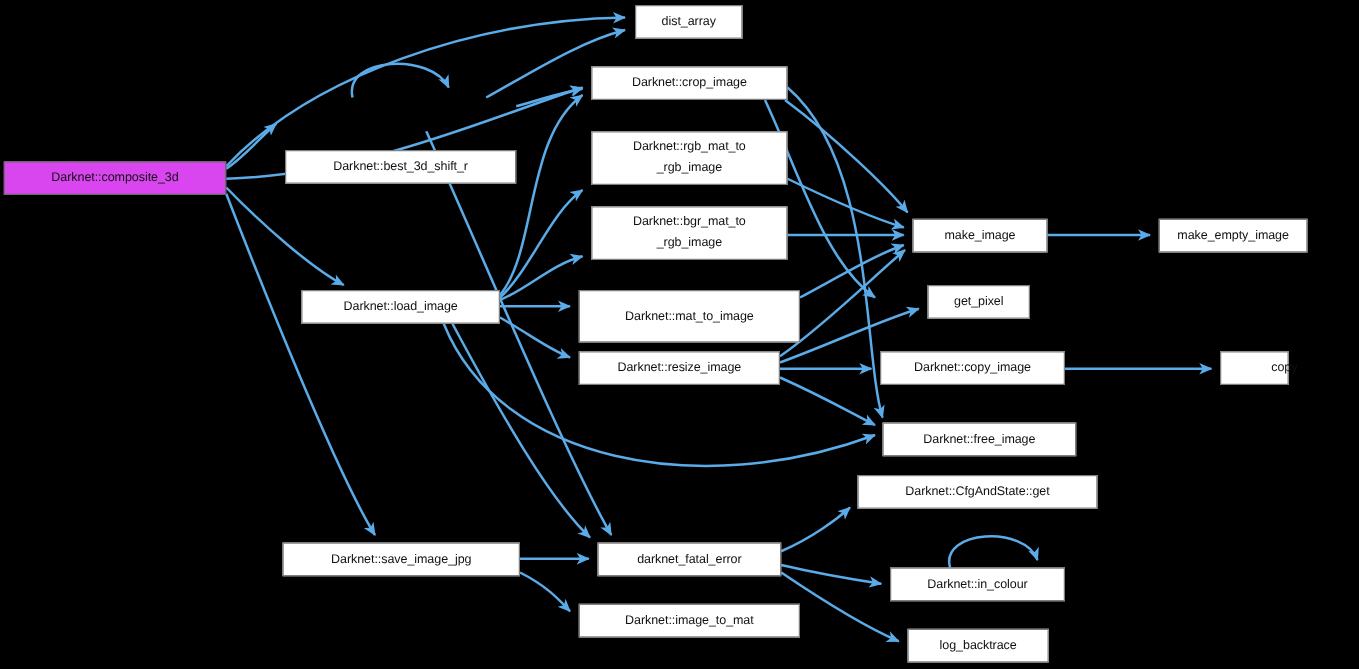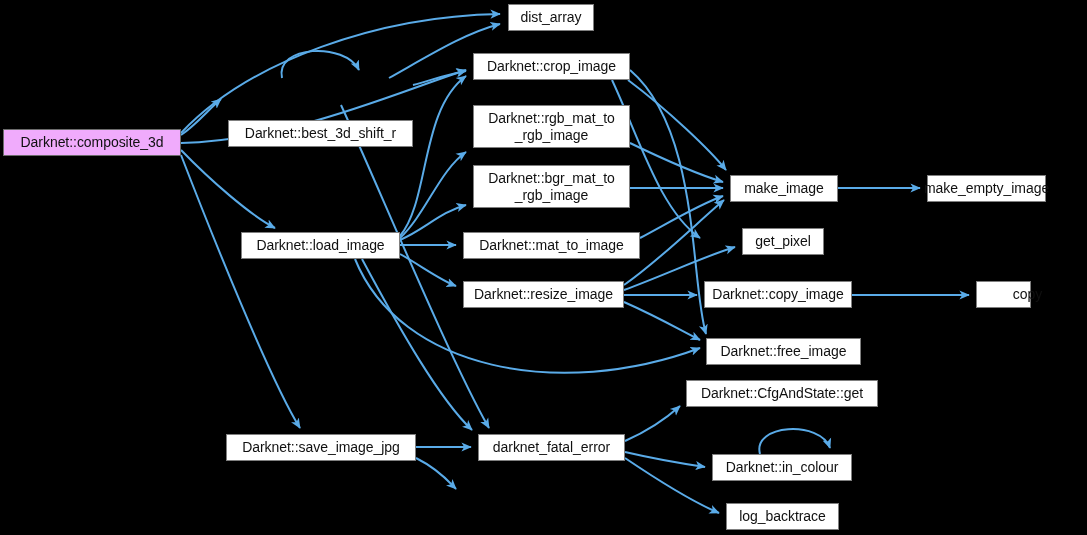--- a/index.html
+++ b/index.html
@@ -28,31 +28,31 @@
     top: 0;
     width: 1087px;
     height: 535px;
   }
   .node {
     position: absolute;
     box-sizing: border-box;
     background: #ffffff;
     border: 1px solid #7f7f7f;
     color: #101010;
-    font-size: 14px;
+    font-size: 10px;
     line-height: 15px;
     display: flex;
     align-items: center;
     justify-content: center;
     text-align: center;
     white-space: pre;
     letter-spacing: -0.05px;
   }
   .node.root {
-    background: #f0abfc;
+    background: #d946ef;
     border: 1px solid #6b6b6b;
   }
   .node.two-line {
     line-height: 16.5px;
   }
 </style>
 </head>
 <body>
 
 <div id="canvas">
@@ -103,24 +103,25 @@
       <div class="node" style="left: 228px; top: 78px; width: 185px; height: 27px; margin-top: 42px;">Darknet::best_3d_shift_r</div>
       <div class="node" style="left: 473px; top: 53px; width: 157px; height: 27px;">Darknet::crop_image</div>
       <div class="node two-line" style="left: 473px; top: 105px; width: 157px; height: 43px;">Darknet::rgb_mat_to
 _rgb_image</div>
       <div class="node two-line" style="left: 473px; top: 165px; width: 157px; height: 43px;">Darknet::bgr_mat_to
 _rgb_image</div>
       <div class="node" style="left: 730px; top: 175px; width: 108px; height: 27px;">make_image</div>
       <div class="node" style="left: 927px; top: 175px; width: 119px; height: 27px;">make_empty_image</div>
       <div class="node" style="left: 742px; top: 228px; width: 82px; height: 27px;">get_pixel</div>
       <div class="node" style="left: 241px; top: 232px; width: 159px; height: 27px;">Darknet::load_image</div>
-      <div class="node" style="left: 463px; top: 232px; width: 177px; height: 27px;">Darknet::mat_to_image</div>
+      <div class="node" style="left: 463px; top: 232px; width: 177px; height: 42px;">Darknet::mat_to_image</div>
       <div class="node" style="left: 463px; top: 281px; width: 161px; height: 27px;">Darknet::resize_image</div>
       <div class="node" style="left: 704px; top: 281px; width: 148px; height: 27px;">Darknet::copy_image</div>
       <div class="node" style="left: 976px; top: 281px; width: 55px; height: 27px; padding-left: 48px;">copy</div>
       <div class="node" style="left: 706px; top: 338px; width: 155px; height: 27px;">Darknet::free_image</div>
       <div class="node" style="left: 686px; top: 380px; width: 192px; height: 27px;">Darknet::CfgAndState::get</div>
       <div class="node" style="left: 226px; top: 434px; width: 190px; height: 27px;">Darknet::save_image_jpg</div>
       <div class="node" style="left: 478px; top: 434px; width: 147px; height: 27px;">darknet_fatal_error</div>
       <div class="node" style="left: 712px; top: 454px; width: 140px; height: 27px;">Darknet::in_colour</div>
+      <div class="node" style="left: 463px; top: 483px; width: 177px; height: 27px;">Darknet::image_to_mat</div>
       <div class="node" style="left: 726px; top: 503px; width: 113px; height: 27px;">log_backtrace</div>
     </div>
 </div>
 
 </body></html>

